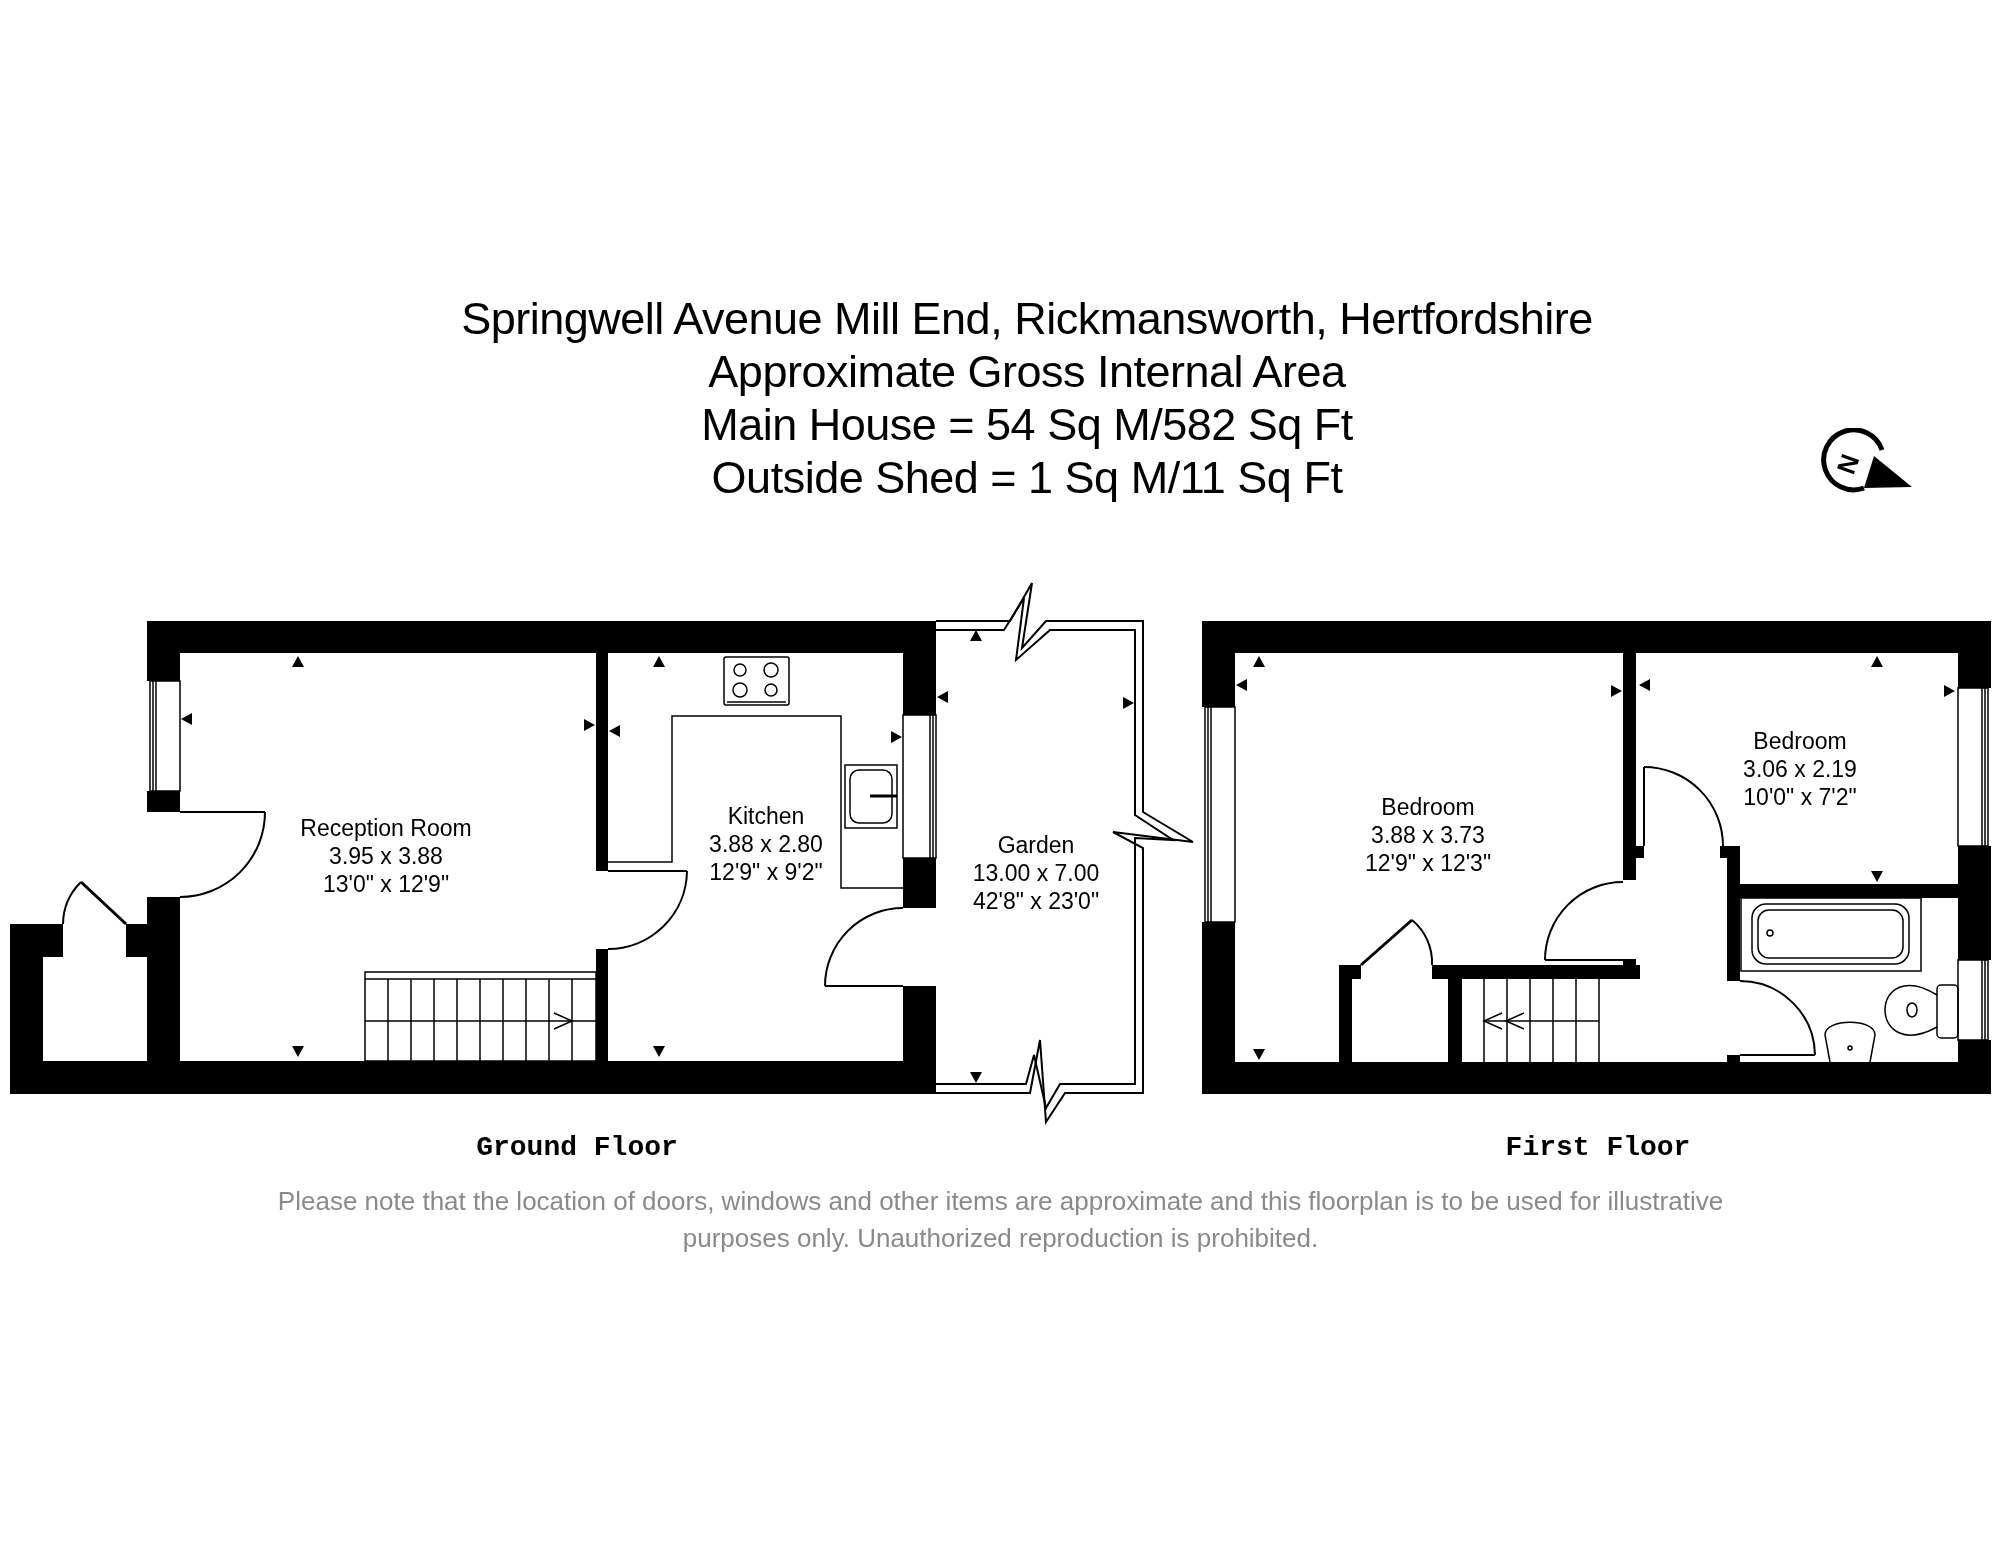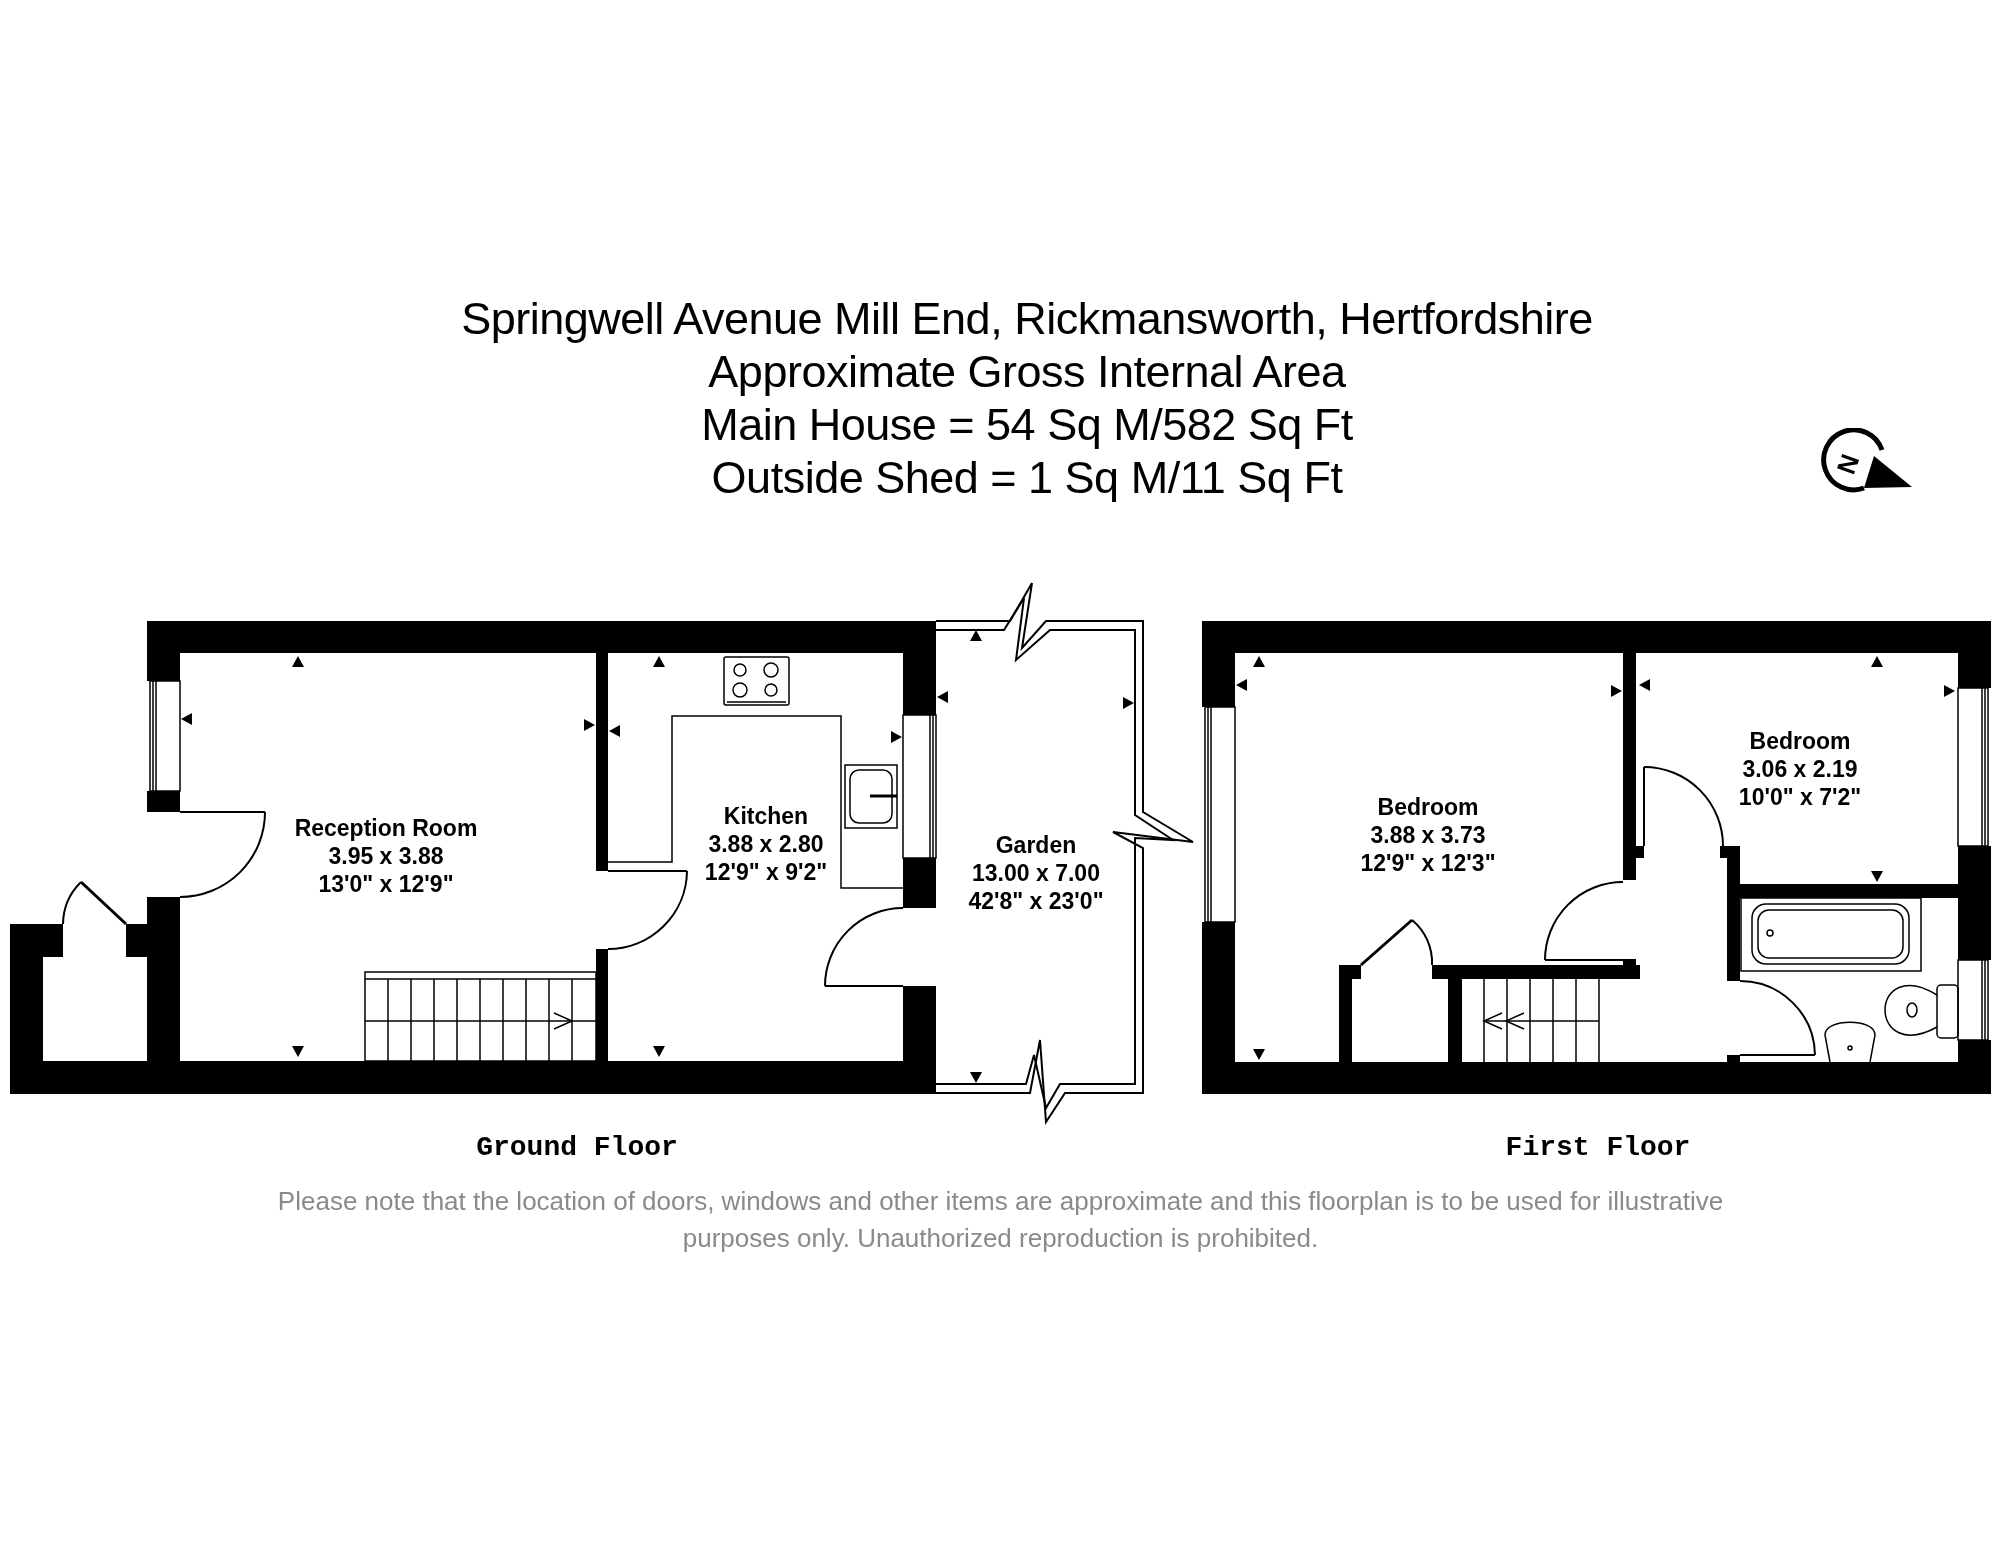--- a/index.html
+++ b/index.html
@@ -1,21 +1,21 @@
 <!DOCTYPE html>
 <html><head>
 <meta charset="utf-8">
 <style>
   html, body { margin:0; padding:0; background:#ffffff; }
   body { width:2001px; height:1546px; position:relative; overflow:hidden;
          font-family:"Liberation Sans", "DejaVu Sans", sans-serif; color:#000; }
   .header { position:absolute; left:0; top:292px; width:1990px; text-align:center;padding-left:32px; }
   .header .line { font-size:45px; line-height:53px; letter-spacing:-0.5px; white-space:nowrap; }
   svg.plan { position:absolute; left:0; top:0; }
-  .room-label { position:absolute; text-align:center; font-size:23px; line-height:28px; white-space:nowrap; transform:translateX(-50%);font-weight:bold; }
+  .room-label { position:absolute; text-align:center; font-size:23px; line-height:28px; white-space:nowrap; transform:translateX(-50%); }
   .floor-label { position:absolute; font-weight:bold; font-size:28px; white-space:nowrap; transform:translateX(-50%);font-family:Liberation Mono, monospace; }
   .disclaimer { position:absolute; left:0; top:1183px; width:2001px; text-align:center; color:#8a8a8a;
                 font-size:26px; line-height:37px; }
   .compass { position:absolute; left:1810px; top:428px; width:110px; height:70px; }
 </style>
 </head>
 <body>
 
 <div class="header">
   <div class="line">Springwell Avenue Mill End, Rickmansworth, Hertfordshire</div>

